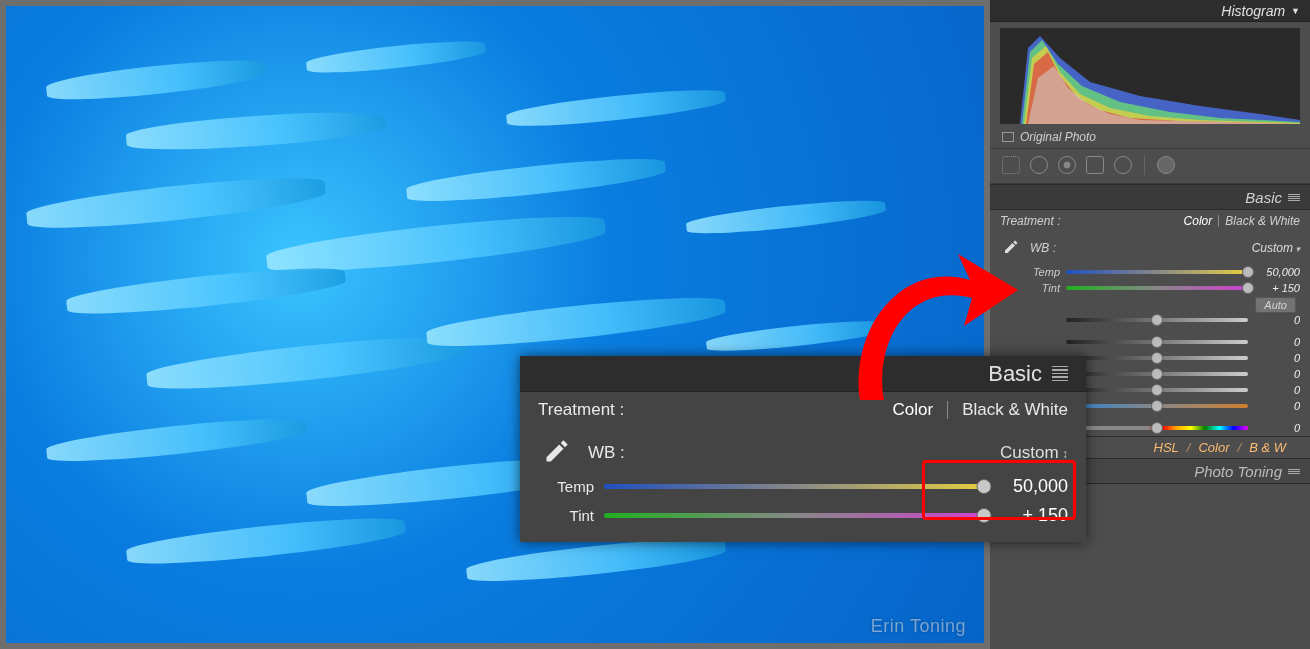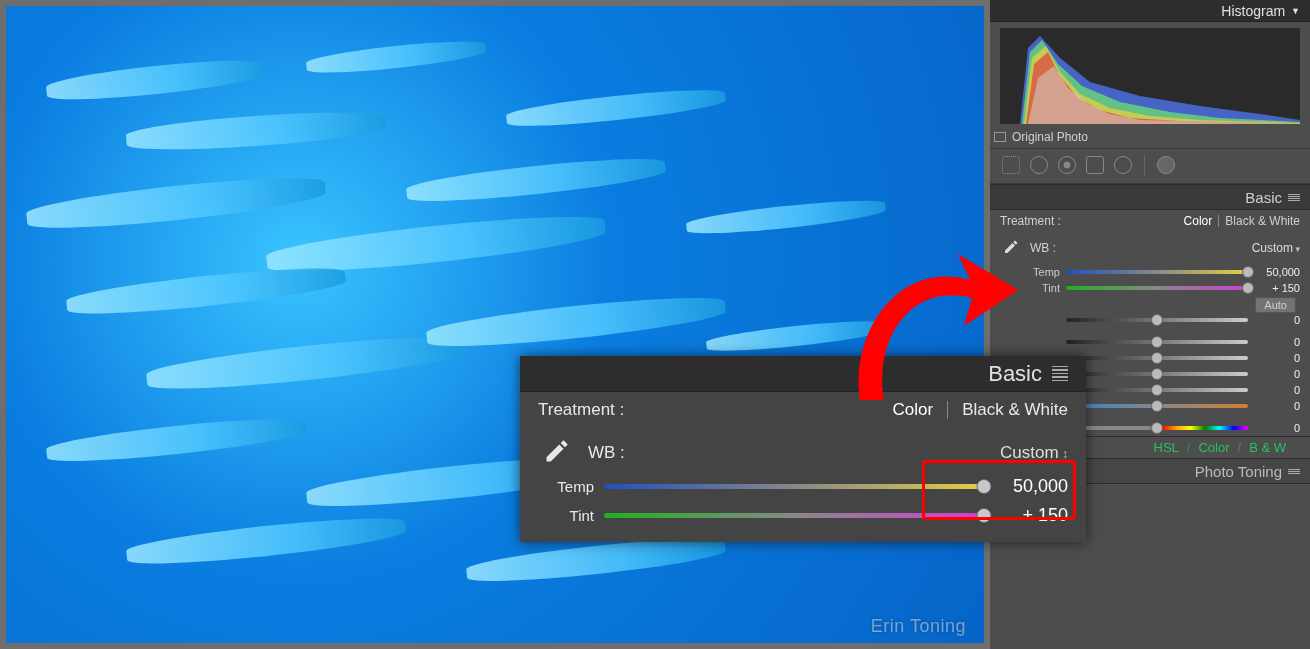--- a/index.html
+++ b/index.html
@@ -5,30 +5,30 @@
   * { box-sizing: border-box; margin: 0; padding: 0; font-family: "Helvetica Neue", Arial, sans-serif; }
   body { width: 1310px; height: 649px; background: #4a4a4a; overflow: hidden; position: relative; }
 
   
   .canvas-wrap { position: absolute; left: 0; top: 0; width: 990px; height: 649px; background: #6e6e6e; padding: 6px; }
   .image { width: 978px; height: 637px; background: radial-gradient(circle at 30% 40%, #3ac4ff 0%, #0a7de0 40%, #0664c8 100%); position: relative; overflow: hidden; }
   .fish { position: absolute; border-radius: 50% / 35%; background: linear-gradient(90deg, #9de8ff 0%, #4ec7ff 60%, #1a9be0 100%); opacity: 0.85; transform: rotate(-6deg); }
   .watermark { position: absolute; bottom: 6px; right: 18px; color: rgba(255,255,255,0.45); font-size: 18px; font-weight: 400; letter-spacing: 0.5px; text-shadow: 0 0 3px rgba(0,0,0,0.3);}
 
   
-  .side { position: absolute; right: 0; top: 0; width: 320px; height: 649px; background: #4d4d4d; color: #d0d0d0; font-size: 12px; display: flex; flex-direction: column; }
+  .side { position: absolute; right: 0; top: 0; width: 320px; height: 649px; background: #4d4d4d; color: #d0d0d0; font-size: 12px; display: flex; flex-direction: column; font-style: italic; }
 
   .panel-head { height: 22px; background: #2d2d2d; display: flex; align-items: center; justify-content: flex-end; padding: 0 10px; font-size: 14px; color: #e0e0e0; border-bottom: 1px solid #222; }
   .panel-head .tri { margin-left: 6px; font-size: 9px; }
 
   .histogram-box { height: 96px; background: #2a2a2a; margin: 6px 10px 2px 10px; position: relative; }
   .hist-svg { width: 100%; height: 100%; display: block; }
   .hist-info { display: flex; justify-content: space-between; padding: 2px 14px 6px 14px; font-size: 11px; color: #bdbdbd; }
 
-  .orig-photo-row { display: flex; align-items: center; gap: 6px; padding: 4px 4px; font-size: 12px; color: #d0d0d0; }
+  .orig-photo-row { display: flex; align-items: center; gap: 6px; padding: 4px 12px; font-size: 12px; color: #d0d0d0; }
   .orig-photo-row .box { width: 12px; height: 10px; border: 1px solid #999; }
 
   .toolrow { display: flex; align-items: center; gap: 10px; padding: 6px 12px 8px 12px; border-bottom: 1px solid #3a3a3a; border-top: 1px solid #3a3a3a; }
   .toolrow .ticon { width: 18px; height: 18px; border: 1px solid #888; border-radius: 3px; display: flex; align-items: center; justify-content: center; }
   .toolrow .circle { border-radius: 50%; }
   .toolrow .sep { width: 1px; height: 20px; background: #666; margin: 0 2px;}
 
   .sect-head { height: 26px; background: #3a3a3a; display: flex; align-items: center; justify-content: flex-end; padding: 0 10px; font-size: 15px; border-top: 1px solid #2a2a2a; border-bottom: 1px solid #2a2a2a; }
   .sect-head .switch { width: 12px; display:inline-flex; flex-direction:column; gap:1px; margin-left:6px;}
   .sect-head .switch span { height:1px; background:#aaa; }
@@ -53,21 +53,21 @@
   .slider-row .val { width: 46px; text-align: right; font-size: 11px; color: #eee;}
   .track.temp { background: linear-gradient(90deg,#2050c0,#888,#e6d040);}
   .track.tint { background: linear-gradient(90deg,#20b020,#888,#d040d0);}
   .track.grey { background: linear-gradient(90deg,#222,#ccc);}
   .track.vib  { background: linear-gradient(90deg,#3080d0,#888,#d08030);}
   .track.sat  { background: linear-gradient(90deg,#888 0%,#888 45%, red,orange,yellow,green,cyan,blue,magenta);}
 
   .auto-chip { text-align:right; padding: 2px 14px 0 0;}
   .auto-chip span { font-size: 11px; background:#737373; border:1px solid #555; border-radius:3px; padding:1px 8px;}
 
-  .sect-nav { height:22px; display:flex; align-items:center; justify-content:flex-end; gap:8px; padding:0 10px; font-size:13px; color:#22c55e; border-top:1px solid #2e2e2e;}
+  .sect-nav { height:22px; display:flex; align-items:center; justify-content:flex-end; gap:8px; padding:0 10px; font-size:13px; color:#fdba74; border-top:1px solid #2e2e2e;}
   .sect-nav .sepslash { opacity:.6;}
 
   
   .zoom-panel { position:absolute; left: 520px; top: 356px; width: 566px; height: 186px; background:#444; color:#e8e8e8; box-shadow: 0 0 12px rgba(0,0,0,.6); }
   .zoom-panel .zp-head { height: 36px; background:#2d2d2d; display:flex; align-items:center; justify-content:flex-end; padding:0 18px; font-size:22px; color:#e0e0e0; border-bottom:1px solid #222;}
   .zoom-panel .zp-head .zswitch { width:16px; margin-left:10px; display:inline-flex; flex-direction:column; gap:2px;}
   .zoom-panel .zp-head .zswitch span { height:1.5px; background:#aaa;}
 
   .zp-treat { display:flex; align-items:center; justify-content:space-between; padding:8px 18px; font-size:17px;}
   .zp-treat .opts { display:flex; gap:14px; align-items:center;}

